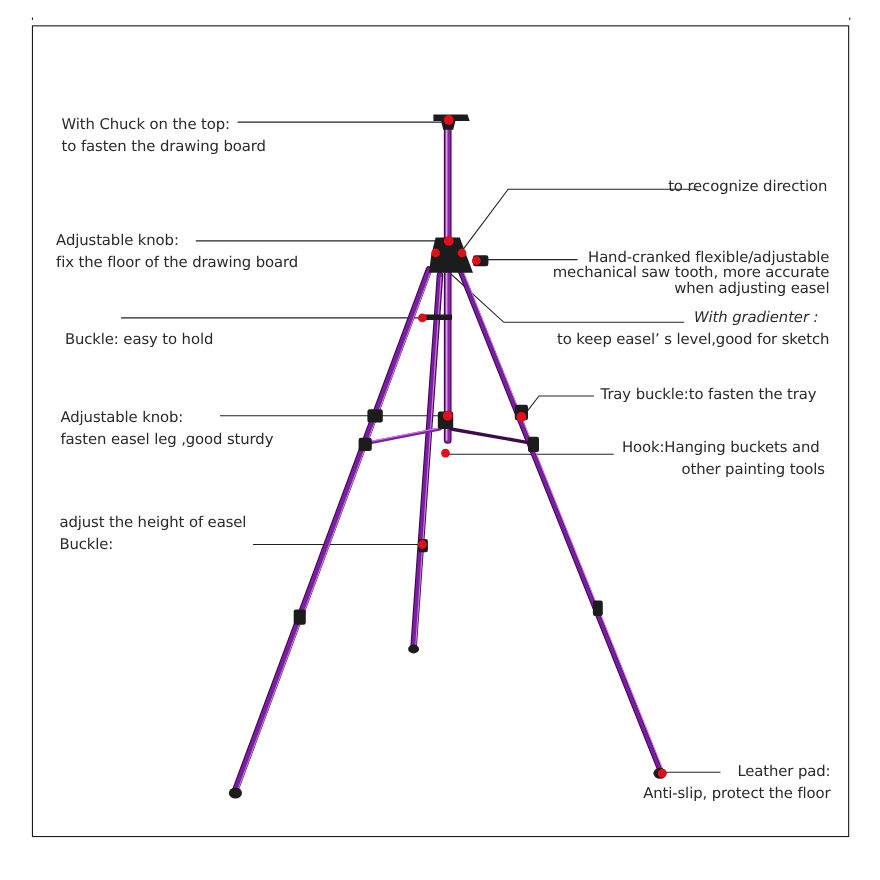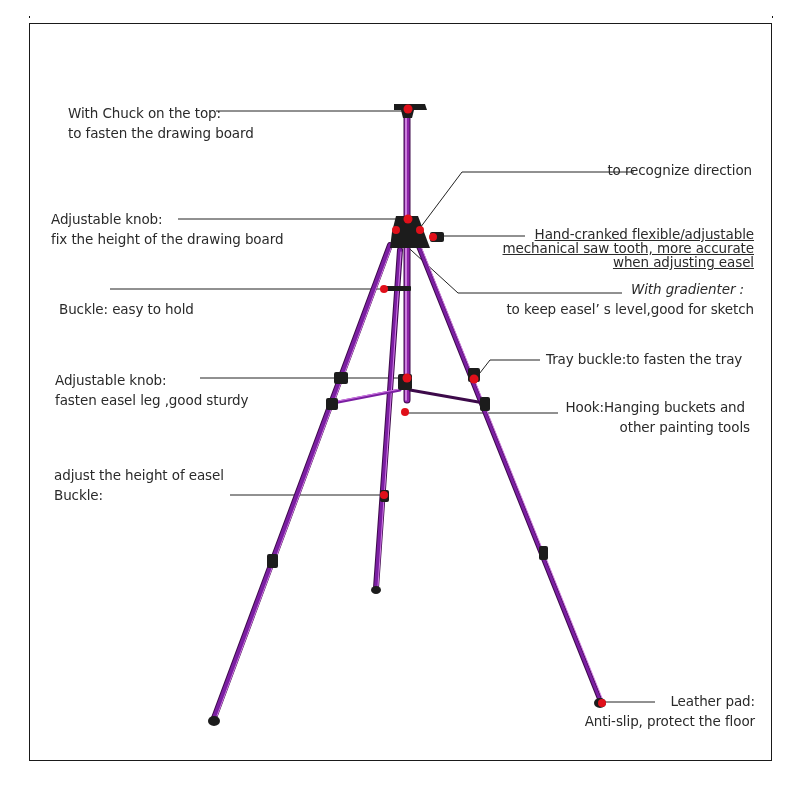--- a/index.html
+++ b/index.html
@@ -86,49 +86,49 @@
     <circle cx="433" cy="237" r="4"></circle>
     <circle cx="384" cy="289" r="4"></circle>
     <circle cx="407" cy="378" r="4.5"></circle>
     <circle cx="405" cy="412" r="4"></circle>
     <circle cx="474" cy="379" r="4.5"></circle>
     <circle cx="384" cy="495" r="4"></circle>
     <circle cx="602" cy="703" r="4"></circle>
   </g>
 </svg>
 
-<div class="label" style="left:68px;top:103px;">
+<div class="label" style="left:56px;top:103px;">
   <span class="l">With Chuck on the top:</span>
   <span class="l">to fasten the drawing board</span>
 </div>
 
 <div class="label" style="left:51px;top:209px;">
   <span class="l">Adjustable knob:</span>
-  <span class="l">fix the height of the drawing board</span>
+  <span class="l">fix the floor of the drawing board</span>
 </div>
 
 <div class="label" style="left:59px;top:299px;">
   <span class="l">Buckle: easy to hold</span>
 </div>
 
 <div class="label" style="left:55px;top:370px;">
   <span class="l">Adjustable knob:</span>
   <span class="l">fasten easel leg ,good sturdy</span>
 </div>
 
 <div class="label" style="left:54px;top:465px;">
   <span class="l">adjust the height of easel</span>
   <span class="l">Buckle:</span>
 </div>
 
 <div class="label right" style="right:48px;top:160px;">
   <span class="l">to recognize direction</span>
 </div>
 
-<div class="label right small-line" style="right:46px;top:227px;text-decoration:underline;">
+<div class="label right small-line" style="right:46px;top:227px;">
   <span class="l">Hand-cranked flexible/adjustable</span>
   <span class="l">mechanical saw tooth, more accurate</span>
   <span class="l">when adjusting easel</span>
 </div>
 
 <div class="label right" style="right:46px;top:279px;">
   <span class="l" style="padding-right:10px;font-style:italic;">With gradienter :</span>
   <span class="l">to keep easel’ s level,good for sketch</span>
 </div>
 

